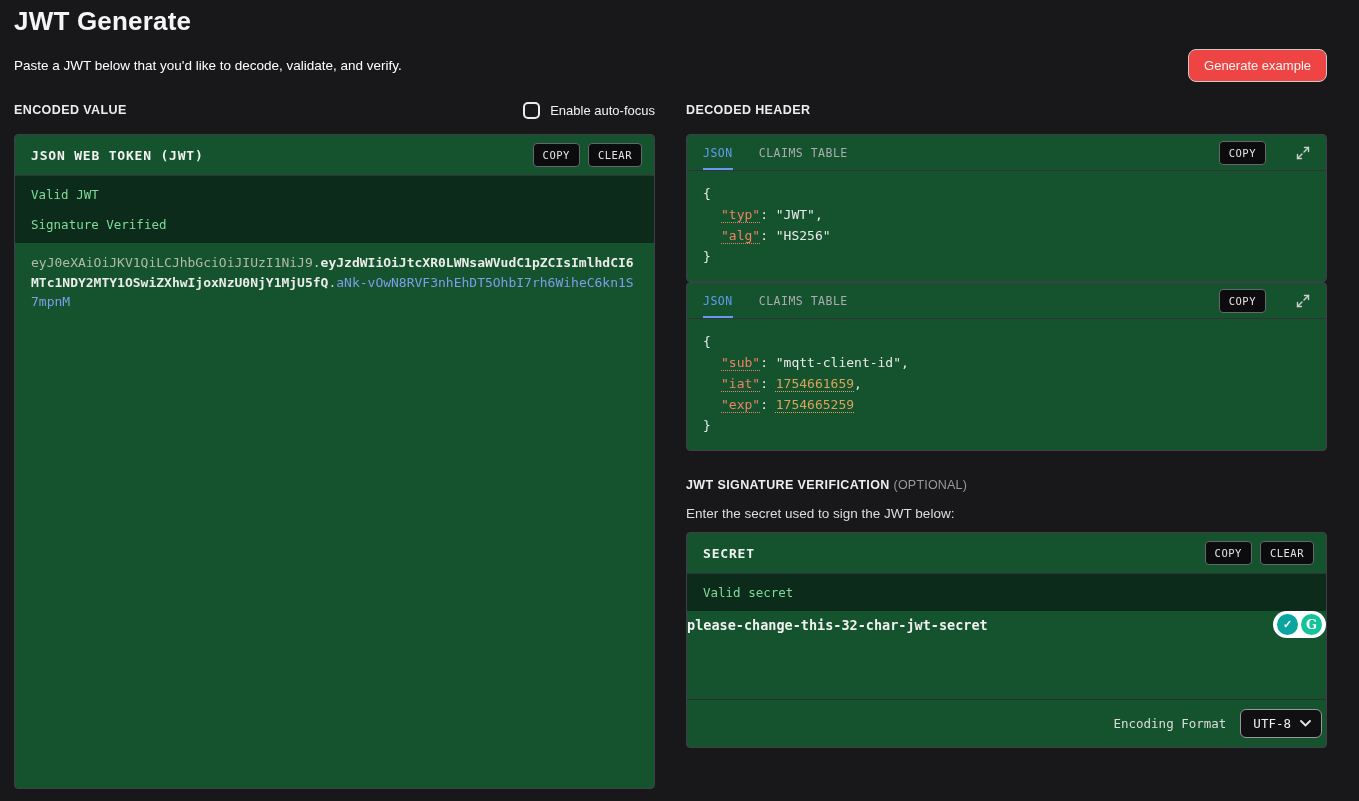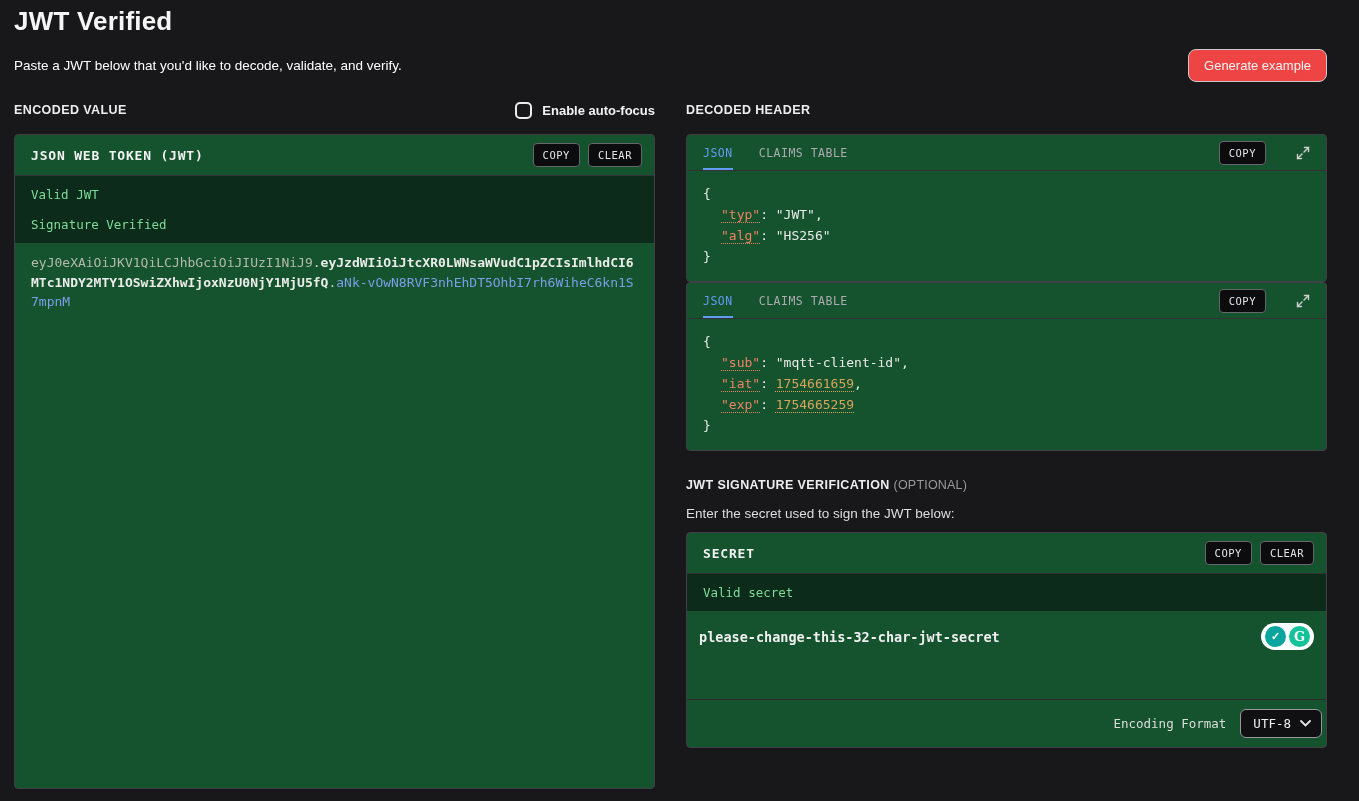--- a/index.html
+++ b/index.html
@@ -24,21 +24,21 @@
   }
 
   
   .columns { display:grid; grid-template-columns:1fr 1fr; gap:31px; margin-top:18px; flex:1; min-height:0; }
   .col { display:flex; flex-direction:column; min-height:0; }
 
   .section-row { display:flex; justify-content:space-between; align-items:center; height:20px; margin-bottom:14px; }
   .section-label { font-size:12.5px; font-weight:700; letter-spacing:.4px; color:#ededed; }
   .optional { color:#98989d; font-weight:400; letter-spacing:.2px; }
 
-  .autofocus { display:flex; align-items:center; gap:10px; font-size:13px; font-weight:700; color:#f2f2f2; cursor:pointer; }
+  .autofocus { display:flex; align-items:center; gap:10px; font-size:13px; font-weight:400; color:#f2f2f2; cursor:pointer; }
   .checkbox { width:17px; height:17px; border:2px solid #ececec; border-radius:5px; background:transparent; flex:0 0 auto; }
 
   
   .panel { background:#14532d; border:1px solid #3f3f45; border-radius:4px; overflow:hidden; display:flex; flex-direction:column; }
   .panel-header { display:flex; justify-content:space-between; align-items:center; padding:8px 12px 8px 16px; border-bottom:1px solid #323237; }
   .panel-title { font-family:"DejaVu Sans Mono", monospace; font-size:13px; font-weight:700; letter-spacing:.8px; color:#f2f2f2; }
   .btn-group { display:flex; gap:8px; }
   .mini-btn {
     font-family:"DejaVu Sans Mono", monospace; font-size:10.5px; letter-spacing:.5px;
     color:#e4e4e4; background:#0c0c0e; border:1px solid #66666d; border-radius:4px;
@@ -75,21 +75,21 @@
   .jkey { color:#ef8265; text-decoration:underline dotted; text-underline-offset:3px; text-decoration-thickness:1px; }
   .jnum { color:#d9a35c; text-decoration:underline dotted; text-underline-offset:3px; text-decoration-thickness:1px; }
   .jstr, .jpunc { color:#eaeaea; }
 
   .gap-md { margin-top:20px; }
   .gap-lg { margin-top:24px; }
   .instruction { font-size:13.5px; color:#dedede; margin:11px 0; }
 
   
   .secret-panel { height:216px; }
-  .secret-value-row { display:flex; justify-content:space-between; align-items:center; padding:12px; }
+  .secret-value-row { display:flex; justify-content:space-between; align-items:center; padding:0; }
   .secret-text { font-family:"DejaVu Sans Mono", monospace; font-size:13.5px; font-weight:700; color:#f0f0f0; }
   .ext-pill { background:#ffffff; border-radius:14px; padding:3px 4px; display:flex; align-items:center; gap:3px; }
   .ext-icon { width:21px; height:21px; border-radius:50%; display:flex; align-items:center; justify-content:center; color:#fff; font-weight:700; }
   .ext-icon.teal { background:#0ba5a0; font-size:11px; }
   .ext-icon.grammarly { background:#15c39a; font-size:13px; font-family:"DejaVu Serif", serif; }
   .secret-spacer { flex:1; }
   .secret-footer { border-top:1px solid #2c2c31; padding:9px 4px; display:flex; justify-content:flex-end; align-items:center; gap:14px; }
   .encoding-label { font-family:"DejaVu Sans Mono", monospace; font-size:12.5px; color:#dcdcdc; }
   .select-box {
     display:flex; align-items:center; gap:9px; cursor:pointer;
@@ -97,21 +97,21 @@
     padding:6px 10px 6px 12px;
     font-family:"DejaVu Sans Mono", monospace; font-size:12.5px; color:#f0f0f0;
   }
 </style>
 </head>
 <body>
 
 <div class="page">
 
   <div class="titles">
-    <h1 class="app-title">JWT Verified</h1>
+    <h1 class="app-title">JWT Generate</h1>
   </div>
   <div class="subrow">
     <p class="subtitle">Paste a JWT below that you'd like to decode, validate, and verify.</p>
     <button class="generate-btn">Generate example</button>
   </div>
 
   <div class="columns">
 
     <section class="col">
       <div class="section-row">

